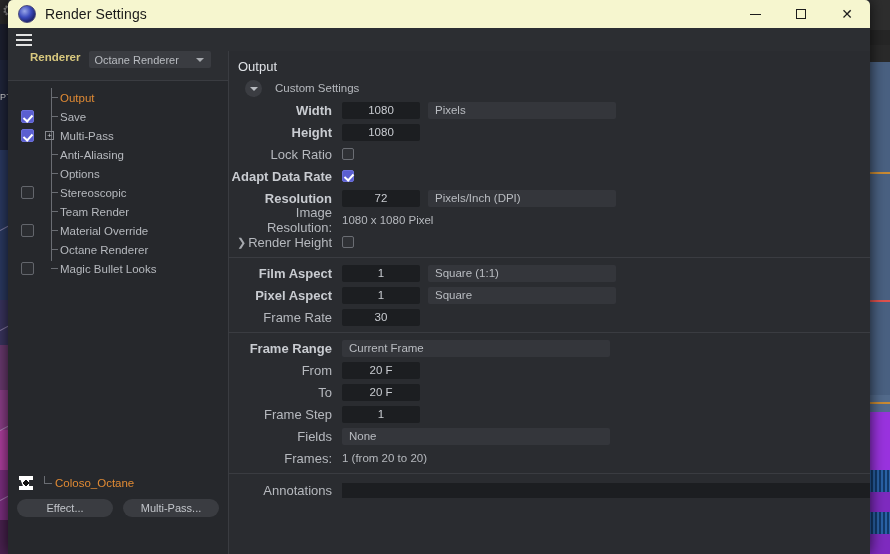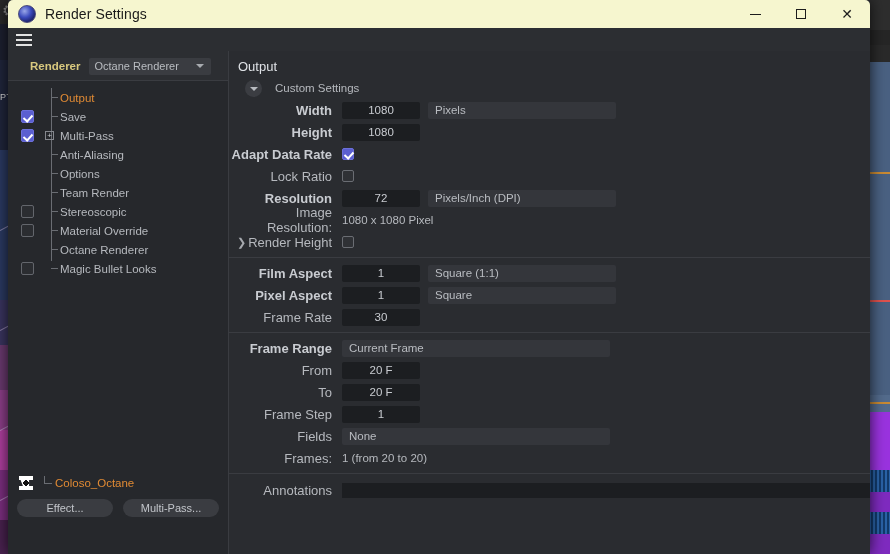--- a/index.html
+++ b/index.html
@@ -100,21 +100,21 @@
   #hamburger i { display: block; height: 2px; background: #e3e3e3; }
 
   #body { display: flex; height: 503px; background: #26282c; }
 
   
   #left {
     width: 220px; background: #26282c; position: relative; flex: 0 0 220px;
     display: flex; flex-direction: column;
   }
   #renderer-row {
-    height: 30px; display: flex; align-items: center; padding-left: 22px;
+    height: 30px; display: flex; align-items: flex-start; padding-left: 22px;
     background: #2c2e32;
   }
   #renderer-label { color: #d8c87e; font-size: 11.5px; font-weight: bold; margin-right: 8px; }
   .combo {
     background: #3a3c41; border-radius: 2px; height: 17px;
     display: flex; align-items: center; padding: 0 6px;
     color: #b9bcc1; font-size: 11px; position: relative; cursor: pointer;
   }
   .combo .caret {
     position: absolute; right: 7px; top: 50%; margin-top: -2px;
@@ -305,27 +305,27 @@
             </div>
             <div class="tnode">
               <div class="tdash"></div>
               <span class="tlabel">Anti-Aliasing</span>
             </div>
             <div class="tnode">
               <div class="tdash"></div>
               <span class="tlabel">Options</span>
             </div>
             <div class="tnode">
+              <div class="tchk off"></div>
+              <div class="tdash"></div>
+              <span class="tlabel">Stereoscopic</span>
+            </div>
+            <div class="tnode">
               <div class="tdash"></div>
               <span class="tlabel">Team Render</span>
-            </div>
-            <div class="tnode">
-              <div class="tchk off"></div>
-              <div class="tdash"></div>
-              <span class="tlabel">Stereoscopic</span>
             </div>
             <div class="tnode">
               <div class="tchk off"></div>
               <div class="tdash"></div>
               <span class="tlabel">Material Override</span>
             </div>
             <div class="tnode">
               <div class="tdash"></div>
               <span class="tlabel">Octane Renderer</span>
             </div>
@@ -369,27 +369,27 @@
             <span class="caret"></span>
           </div>
         </div>
 
         <div class="row">
           <span class="rlabel b">Height</span>
           <div class="numfield">1080</div>
         </div>
 
         <div class="row">
+          <span class="rlabel plain">Lock Ratio</span>
+          <div class="chk off"></div>
+        </div>
+
+        <div class="row">
           <span class="rlabel b">Adapt Data Rate</span>
           <div class="chk on"></div>
-        </div>
-
-        <div class="row">
-          <span class="rlabel plain">Lock Ratio</span>
-          <div class="chk off"></div>
         </div>
 
         <div class="row">
           <span class="rlabel b">Resolution</span>
           <div class="numfield">72</div>
           <div class="unitcombo">
             <span>Pixels/Inch (DPI)</span>
             <span class="caret"></span>
           </div>
         </div>

